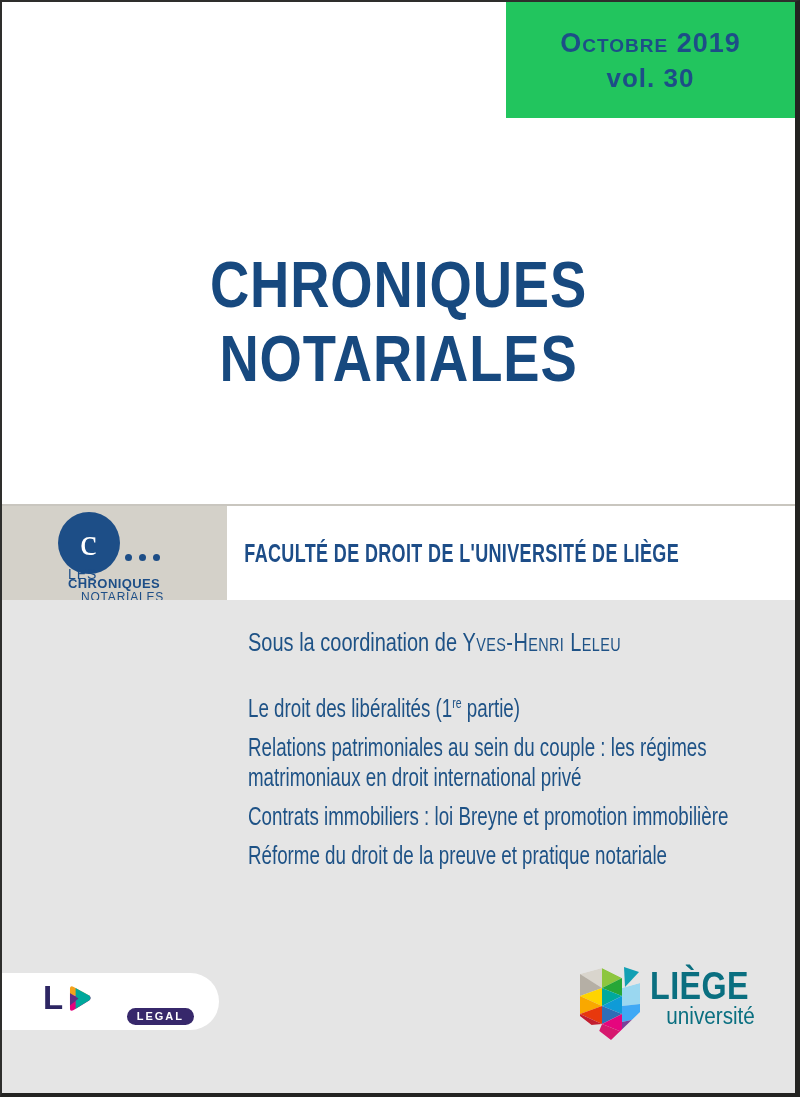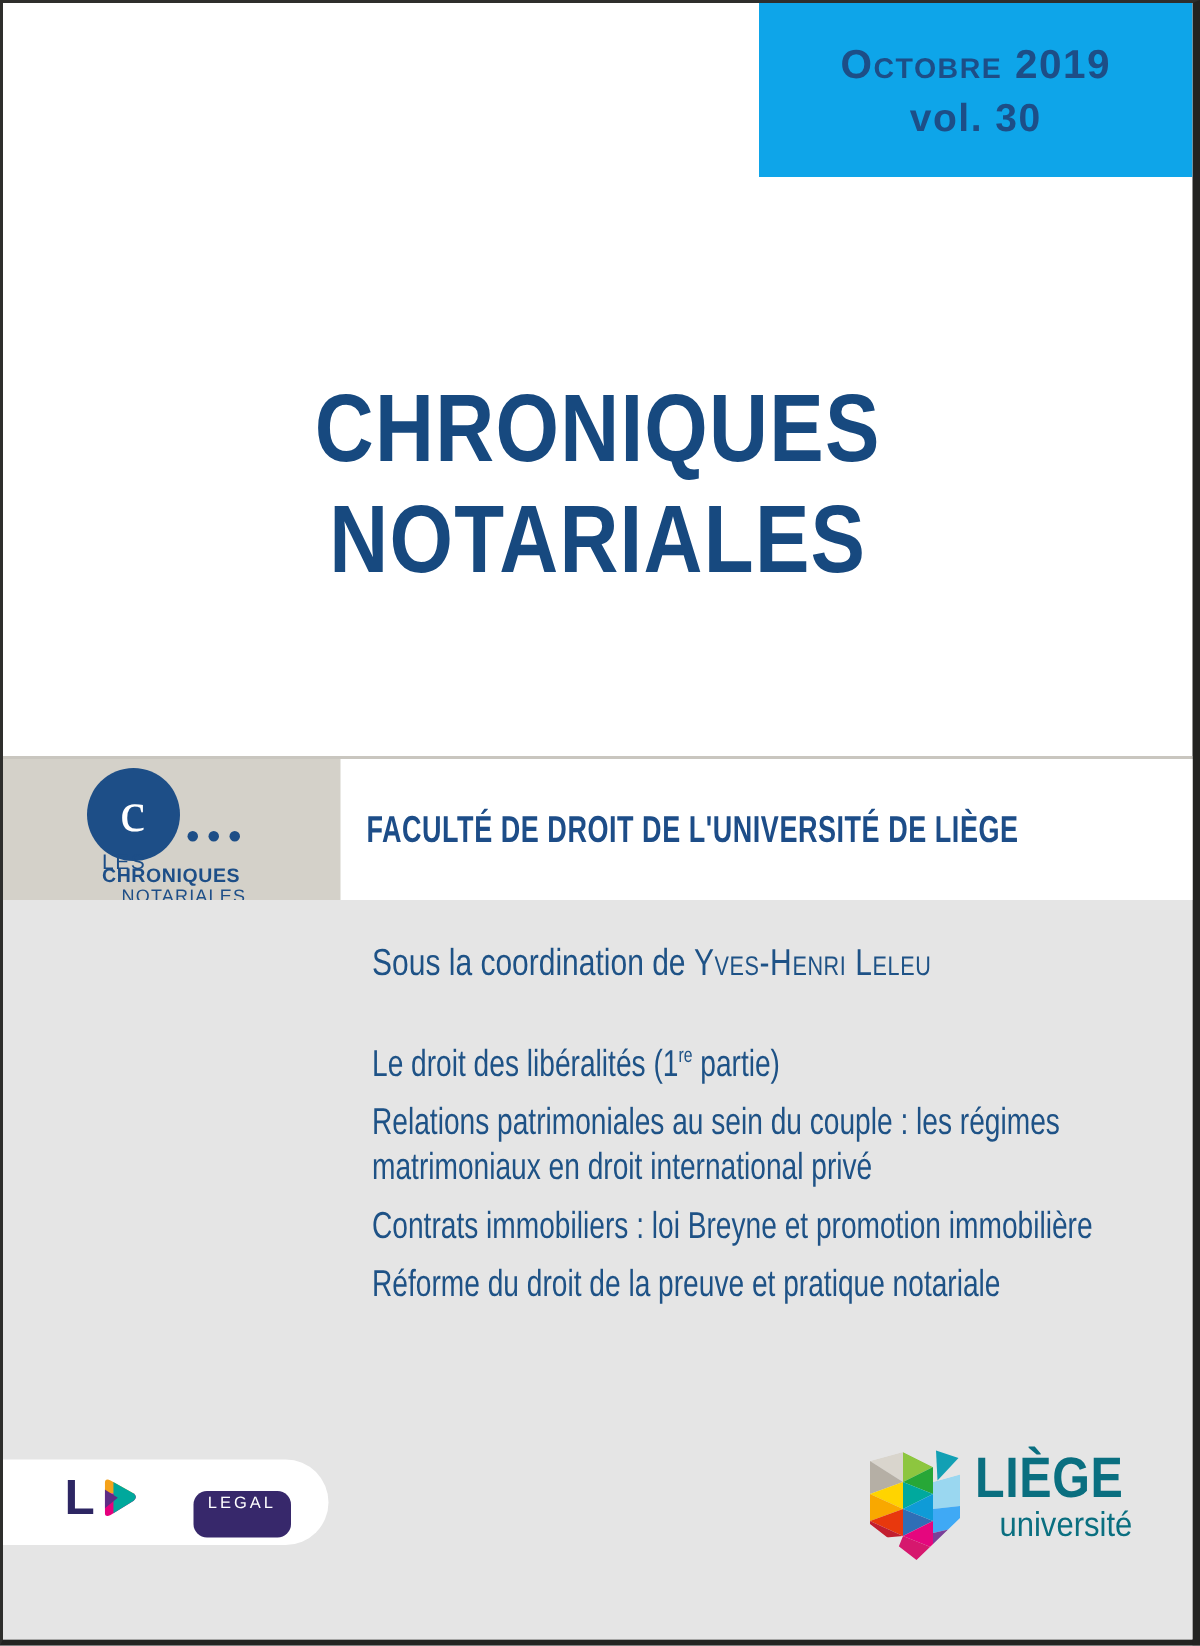--- a/index.html
+++ b/index.html
@@ -13,21 +13,21 @@
     border-bottom:4px solid #232321;
     background:#ffffff;
     overflow:hidden;
     font-family:"Liberation Sans", sans-serif;
   }
   .inner{position:absolute;inset:0;}
 
   
   .date-box{
     position:absolute;top:0;right:0;width:289px;height:116px;
-    background:#0ea5e9;color:#1d4e87;text-align:center;
+    background:#22c55e;color:#1d4e87;text-align:center;
     padding-top:24px;box-sizing:border-box;line-height:35px;
   }
   .date-line{font-size:27px;font-weight:600;font-variant:small-caps;letter-spacing:1px;}
   .vol-line{font-size:26px;font-weight:600;letter-spacing:1px;}
 
   
   .title-block{
     position:absolute;top:246px;left:0;width:100%;
     text-align:center;color:#17497f;font-weight:bold;
     font-size:64px;line-height:74px;letter-spacing:1px;
@@ -83,22 +83,22 @@
   .larcier-pill{
     position:absolute;left:0;top:971px;width:217px;height:57px;
     background:#ffffff;border-radius:0 29px 29px 0;
     display:flex;align-items:center;padding-left:41px;box-sizing:border-box;
   }
   .larcier-word{display:flex;align-items:center;color:#2d2663;font-weight:bold;
     font-size:33px;letter-spacing:1px;margin-top:-8px;}
   .larcier-word svg{margin:2px 1px 0 2px;}
   .legal-badge{
     position:absolute;right:25px;bottom:5px;background:#37286b;color:#ffffff;
-    font-size:11px;font-weight:normal;letter-spacing:2px;
-    padding:2px 10px 17px 10px;border-radius:9px;
+    font-size:11px;font-weight:bold;letter-spacing:2px;
+    padding:2px 10px 3px 10px;border-radius:9px;
   }
 
   
   .uliege{position:absolute;left:576px;top:964px;display:flex;align-items:flex-start;color:#0a6f80;}
   .uliege-text{margin-left:8px;padding-top:2px;text-align:right;}
   .uliege-name{font-size:38px;font-weight:800;line-height:36px;letter-spacing:.5px;
     transform:scaleX(.85);transform-origin:left top;}
   .uliege-sub{font-size:23px;font-weight:500;line-height:25px;
     transform:scaleX(.9);transform-origin:left top;}
 </style>

